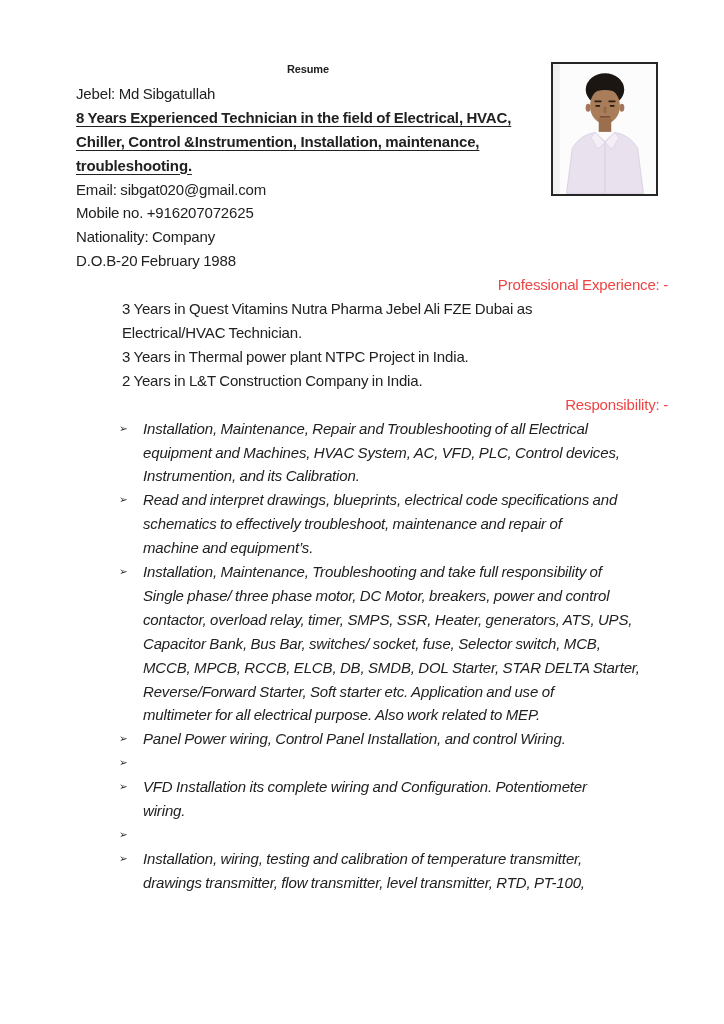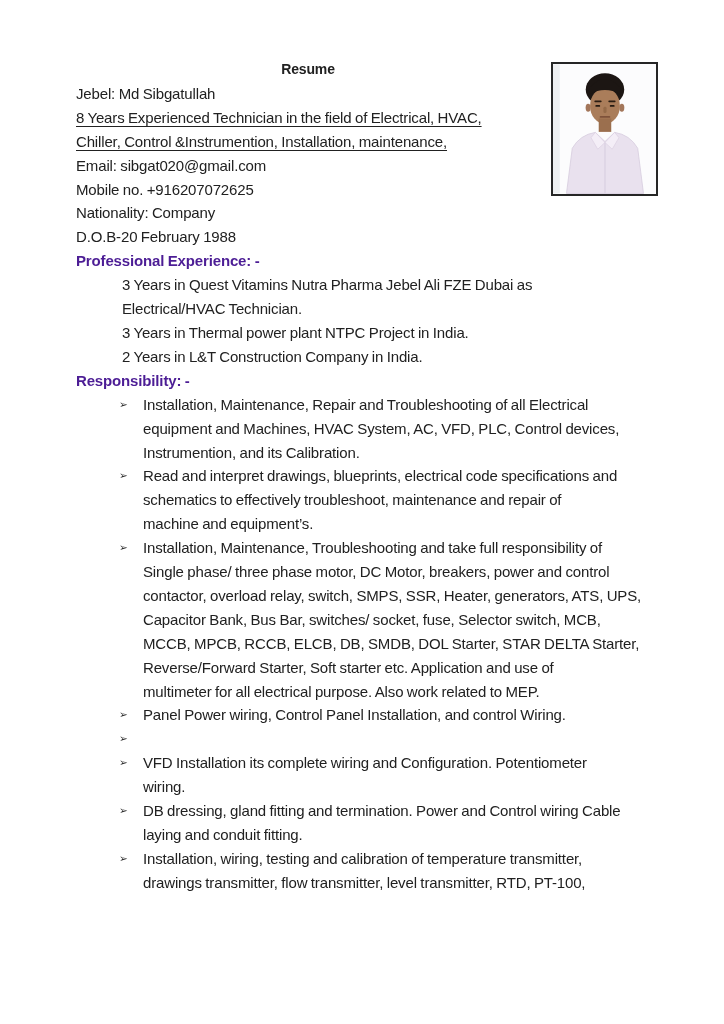--- a/index.html
+++ b/index.html
@@ -19,55 +19,56 @@
     line-height:23.9px;
     letter-spacing:-0.15px;
     word-spacing:-0.5px;
     color:#212121;
   }
   .line { white-space:nowrap; }
   .title {
     width:464px;
     text-align:center;
     font-weight:700;
-    font-size:14px;
+    font-size:11px;
   }
-  .u { text-decoration:underline; text-underline-offset:2.5px; }
-  .h { color:#4c1d95; font-weight:700; }
+  .u { text-decoration:underline; text-underline-offset:2.5px;font-weight:bold; }
+  .h { color:#ef4444; font-weight:400;text-align:right; }
   .ind { padding-left:46px; }
   .bullet { display:flex; padding-left:43px; }
   .marker {
     width:24px;
     flex:0 0 24px;
     font-family:"DejaVu Sans",sans-serif;
     font-size:10.5px;
     color:#2b2b2b;
     letter-spacing:0;
   }
-  .bullet-lines { flex:1; min-width:0; }
+  .bullet-lines { flex:1; min-width:0;font-style:italic; }
   .photo-frame {
     position:absolute;
     left:551px; top:62px;
     width:107px; height:134px;
     border:2px solid #262626;
     background:#fcfcfd;
   }
   .photo-frame svg { display:block; width:100%; height:100%; }
 </style>
 </head>
 <body>
 
 <div class="page">
 
   <div class="doc">
     <div class="line title">Resume</div>
 
     <div class="line">Jebel: Md Sibgatullah</div>
     <div class="line u">8 Years Experienced Technician in the field of Electrical, HVAC,</div>
     <div class="line u">Chiller, Control &amp;Instrumention, Installation, maintenance,</div>
+    <div class="line u">troubleshooting.</div>
     <div class="line">Email: sibgat020@gmail.com</div>
     <div class="line">Mobile no. +916207072625</div>
     <div class="line">Nationality: Company</div>
     <div class="line">D.O.B-20 February 1988</div>
 
     <div class="line h">Professional Experience: -</div>
     <div class="line ind">3 Years in Quest Vitamins Nutra Pharma Jebel Ali FZE Dubai as</div>
     <div class="line ind">Electrical/HVAC Technician.</div>
     <div class="line ind">3 Years in Thermal power plant NTPC Project in India.</div>
     <div class="line ind">2 Years in L&amp;T Construction Company in India.</div>
@@ -90,21 +91,21 @@
         <div class="line">schematics to effectively troubleshoot, maintenance and repair of</div>
         <div class="line">machine and equipment’s.</div>
       </div>
     </div>
 
     <div class="bullet">
       <span class="marker">➢</span>
       <div class="bullet-lines">
         <div class="line">Installation, Maintenance, Troubleshooting and take full responsibility of</div>
         <div class="line">Single phase/ three phase motor, DC Motor, breakers, power and control</div>
-        <div class="line">contactor, overload relay, switch, SMPS, SSR, Heater, generators, ATS, UPS,</div>
+        <div class="line">contactor, overload relay, timer, SMPS, SSR, Heater, generators, ATS, UPS,</div>
         <div class="line">Capacitor Bank, Bus Bar, switches/ socket, fuse, Selector switch, MCB,</div>
         <div class="line">MCCB, MPCB, RCCB, ELCB, DB, SMDB, DOL Starter, STAR DELTA Starter,</div>
         <div class="line">Reverse/Forward Starter, Soft starter etc. Application and use of</div>
         <div class="line">multimeter for all electrical purpose. Also work related to MEP.</div>
       </div>
     </div>
 
     <div class="bullet">
       <span class="marker">➢</span>
       <div class="bullet-lines">
@@ -119,24 +120,20 @@
     <div class="bullet">
       <span class="marker">➢</span>
       <div class="bullet-lines">
         <div class="line">VFD Installation its complete wiring and Configuration. Potentiometer</div>
         <div class="line">wiring.</div>
       </div>
     </div>
 
     <div class="bullet">
       <span class="marker">➢</span>
-      <div class="bullet-lines">
-        <div class="line">DB dressing, gland fitting and termination. Power and Control wiring Cable</div>
-        <div class="line">laying and conduit fitting.</div>
-      </div>
     </div>
 
     <div class="bullet">
       <span class="marker">➢</span>
       <div class="bullet-lines">
         <div class="line">Installation, wiring, testing and calibration of temperature transmitter,</div>
         <div class="line">drawings transmitter, flow transmitter, level transmitter, RTD, PT-100,</div>
       </div>
     </div>
   </div>

